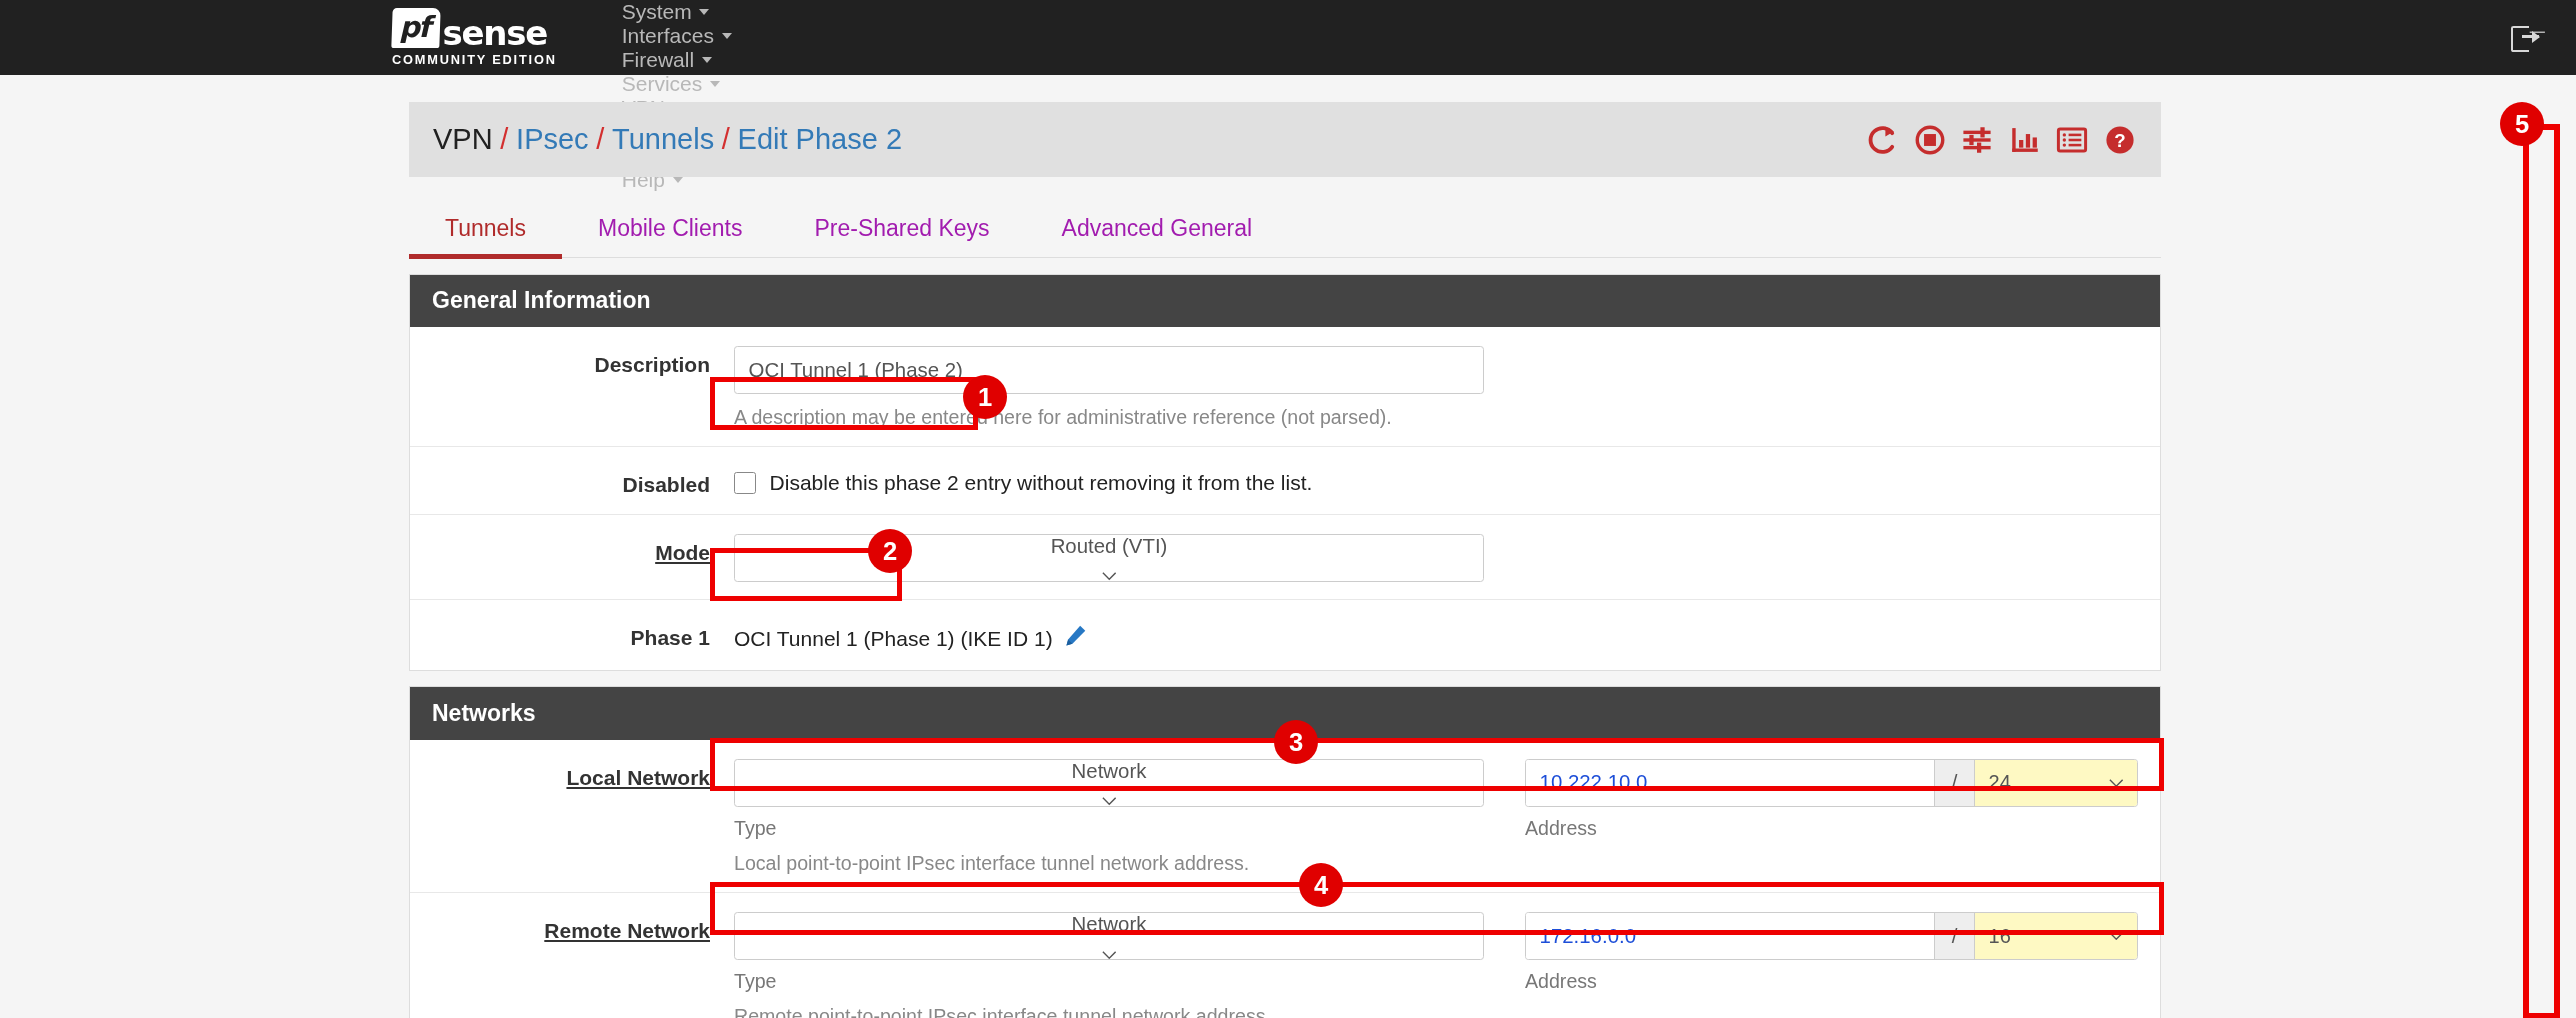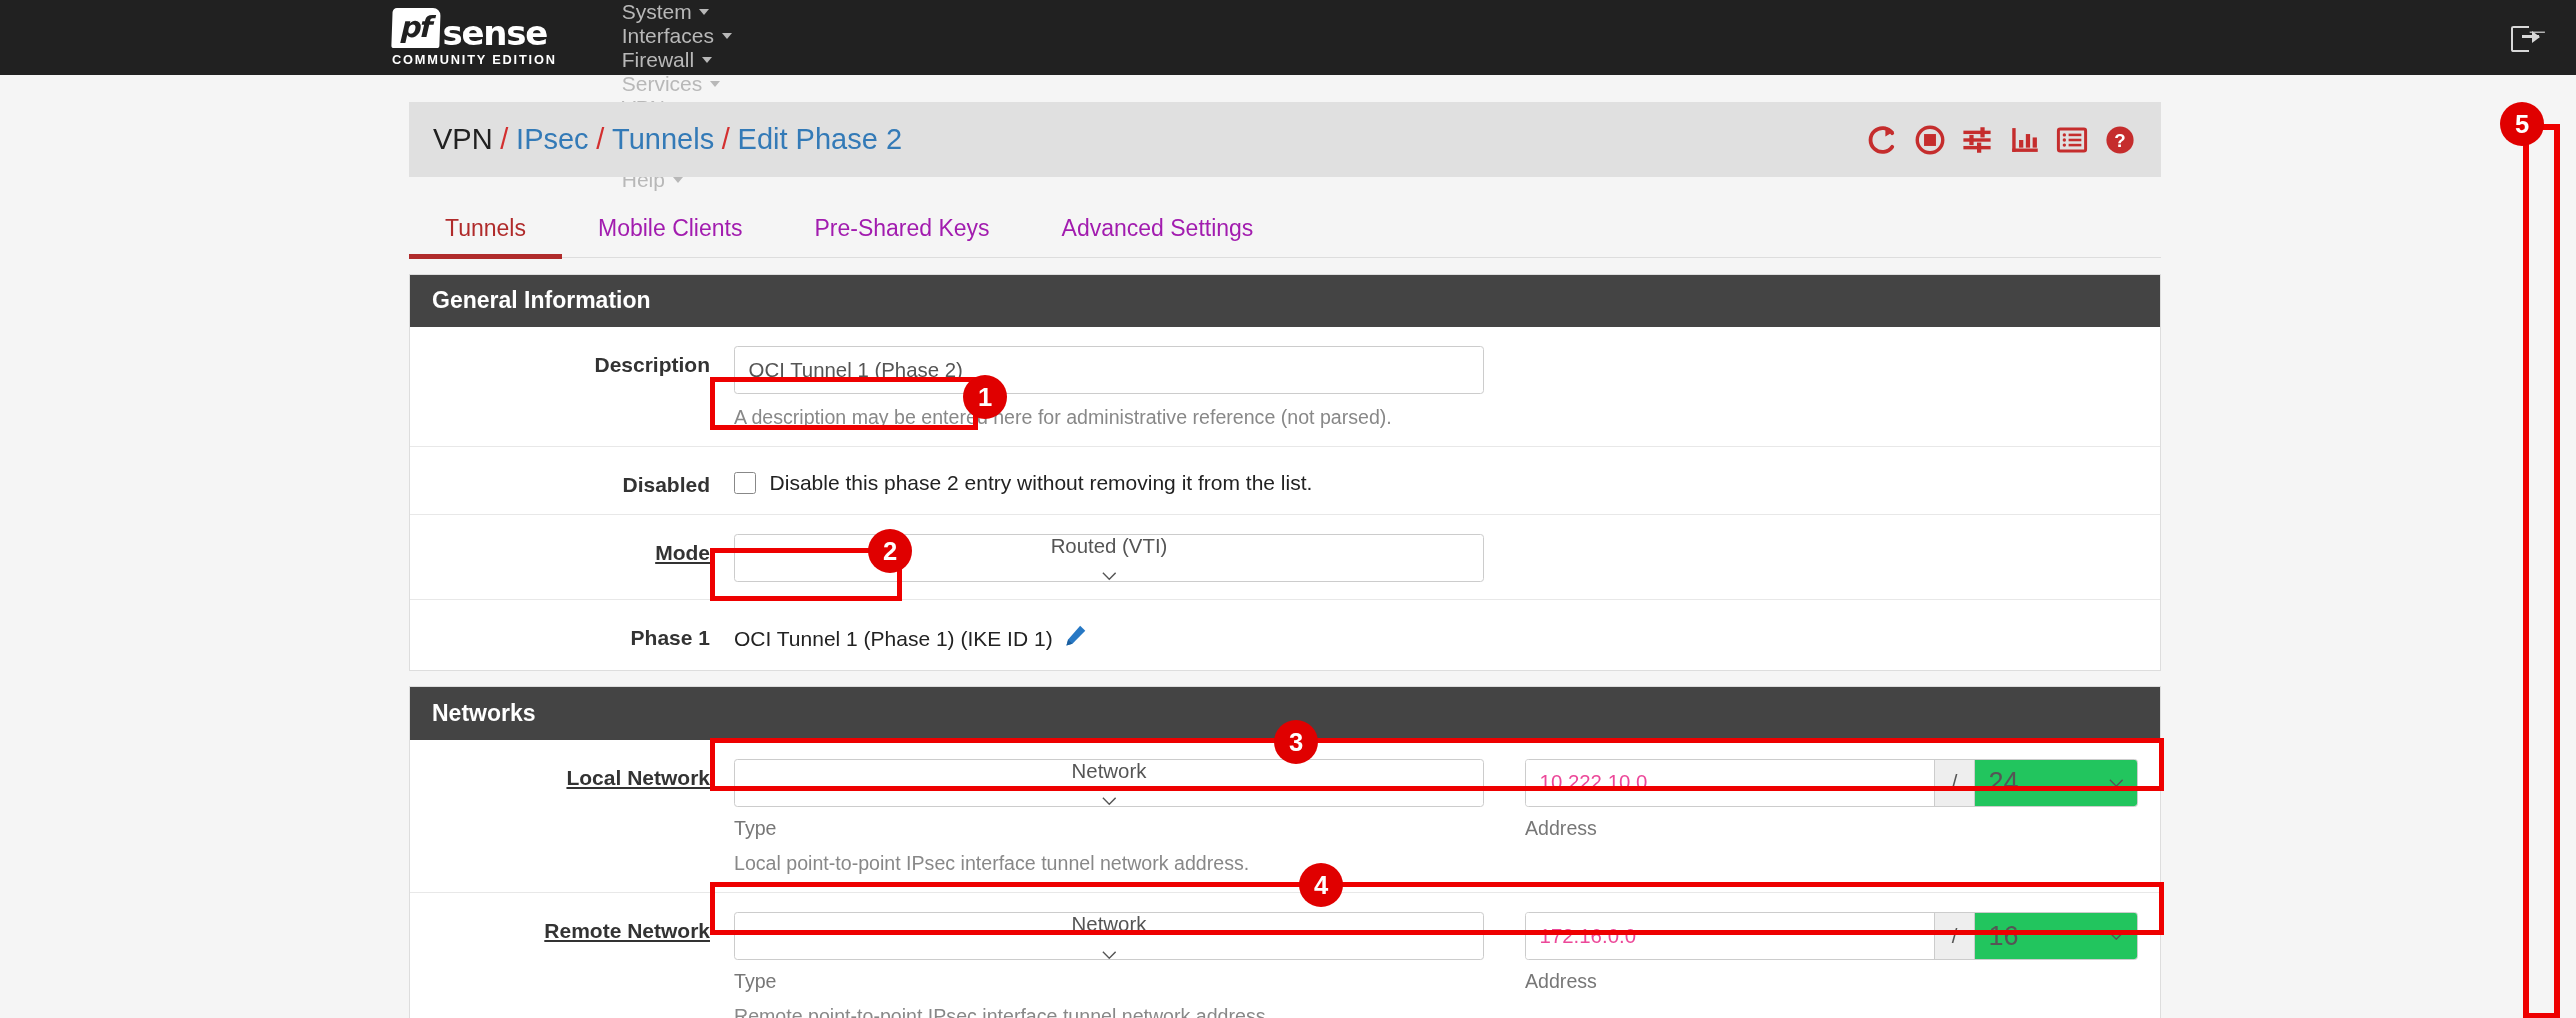--- a/index.html
+++ b/index.html
@@ -223,35 +223,35 @@
   .net-gap{ width:41px; flex:0 0 41px; }
   .net-addr{ flex:1 1 auto; min-width:0; }
   .addr-group{
     display:flex; height:48px;
     border:0.9px solid #ccc; border-radius:3.4px; overflow:hidden;
     background:#fff;
   }
   .addr-ip{
     flex:1 1 auto; min-width:0;
     border:none; outline:none;
-    font-size:20.4px; color:#ec4899; padding:0 13.6px;
+    font-size:20.4px; color:#1d4ed8; padding:0 13.6px;
     font-family:"Liberation Sans", sans-serif;
     background:#fff;
   }
   .addr-slash{
     width:41px; flex:0 0 41px;
     background:#eee; border-left:0.9px solid #ccc; border-right:0.9px solid #ccc;
     display:flex;align-items:center;justify-content:center;
     font-size:20.4px;color:#555;
   }
   .addr-mask{
     width:162px; flex:0 0 162px;
     display:flex;align-items:center;
-    padding:0 13.6px; font-size:27px; color:#555;
-    background:#22c55e;
+    padding:0 13.6px; font-size:20px; color:#555;
+    background:#fef9c3;
     justify-content:space-between;
   }
   .addr-mask .mv{ flex:1 1 auto; }
 
   
   .ann-box{
     position:absolute;
     border:5.1px solid #ee0000;
     pointer-events:none;
     z-index:40;
@@ -405,21 +405,21 @@
     <div class="tab active">
       <span>Tunnels</span>
     </div>
     <div class="tab">
       <span>Mobile Clients</span>
     </div>
     <div class="tab">
       <span>Pre-Shared Keys</span>
     </div>
     <div class="tab">
-      <span>Advanced Settings</span>
+      <span>Advanced General</span>
     </div>
   </div>
 
   <div class="panel">
     <div class="panel-head">General Information</div>
 
     <div class="frow">
       <div class="flabel">Description</div>
       <div class="fbody">
         <div style="width:750px">

